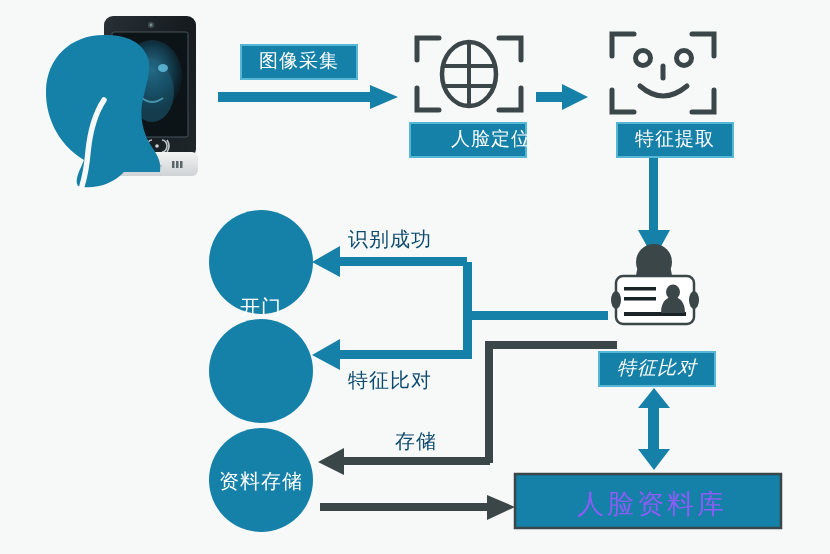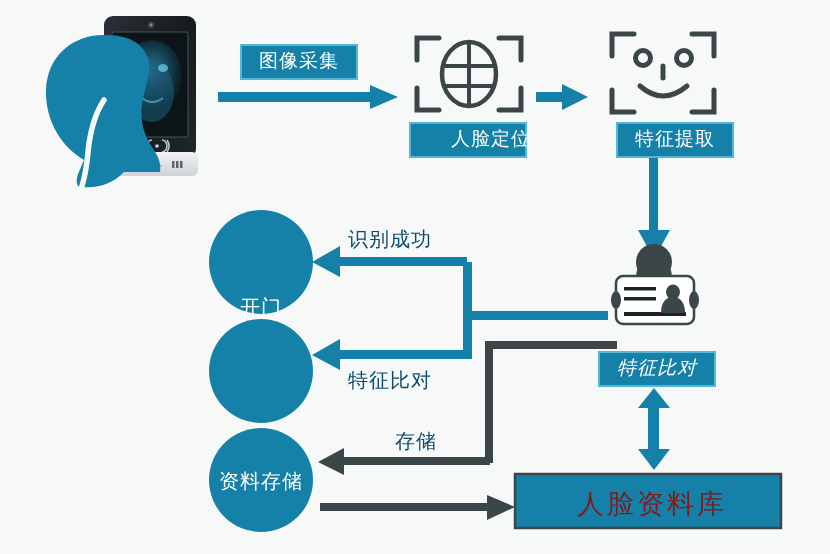--- a/index.html
+++ b/index.html
@@ -34,21 +34,21 @@
   .circ-lbl{
     position:absolute;
     color:#ffffff;
     font-size:20px;
     white-space:nowrap;
     letter-spacing:1px;
     text-align:center;
   }
   .db-lbl{
     position:absolute;
-    color:#7f1d1d;
+    color:#8b5cf6;
     font-size:27px;
     white-space:nowrap;
     letter-spacing:3px;
   }
 </style>
 </head>
 <body>
 
 <div id="stage">
 

